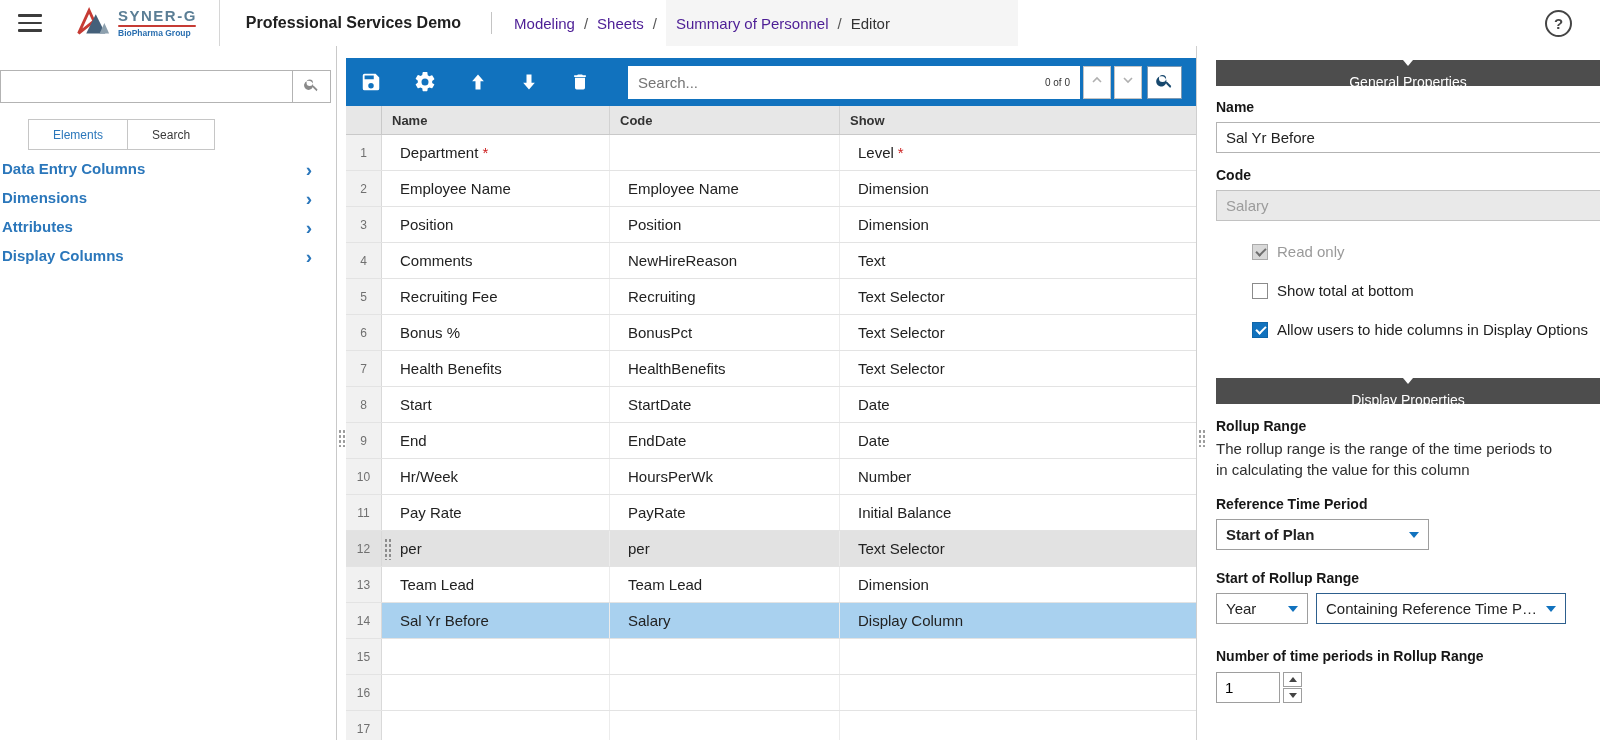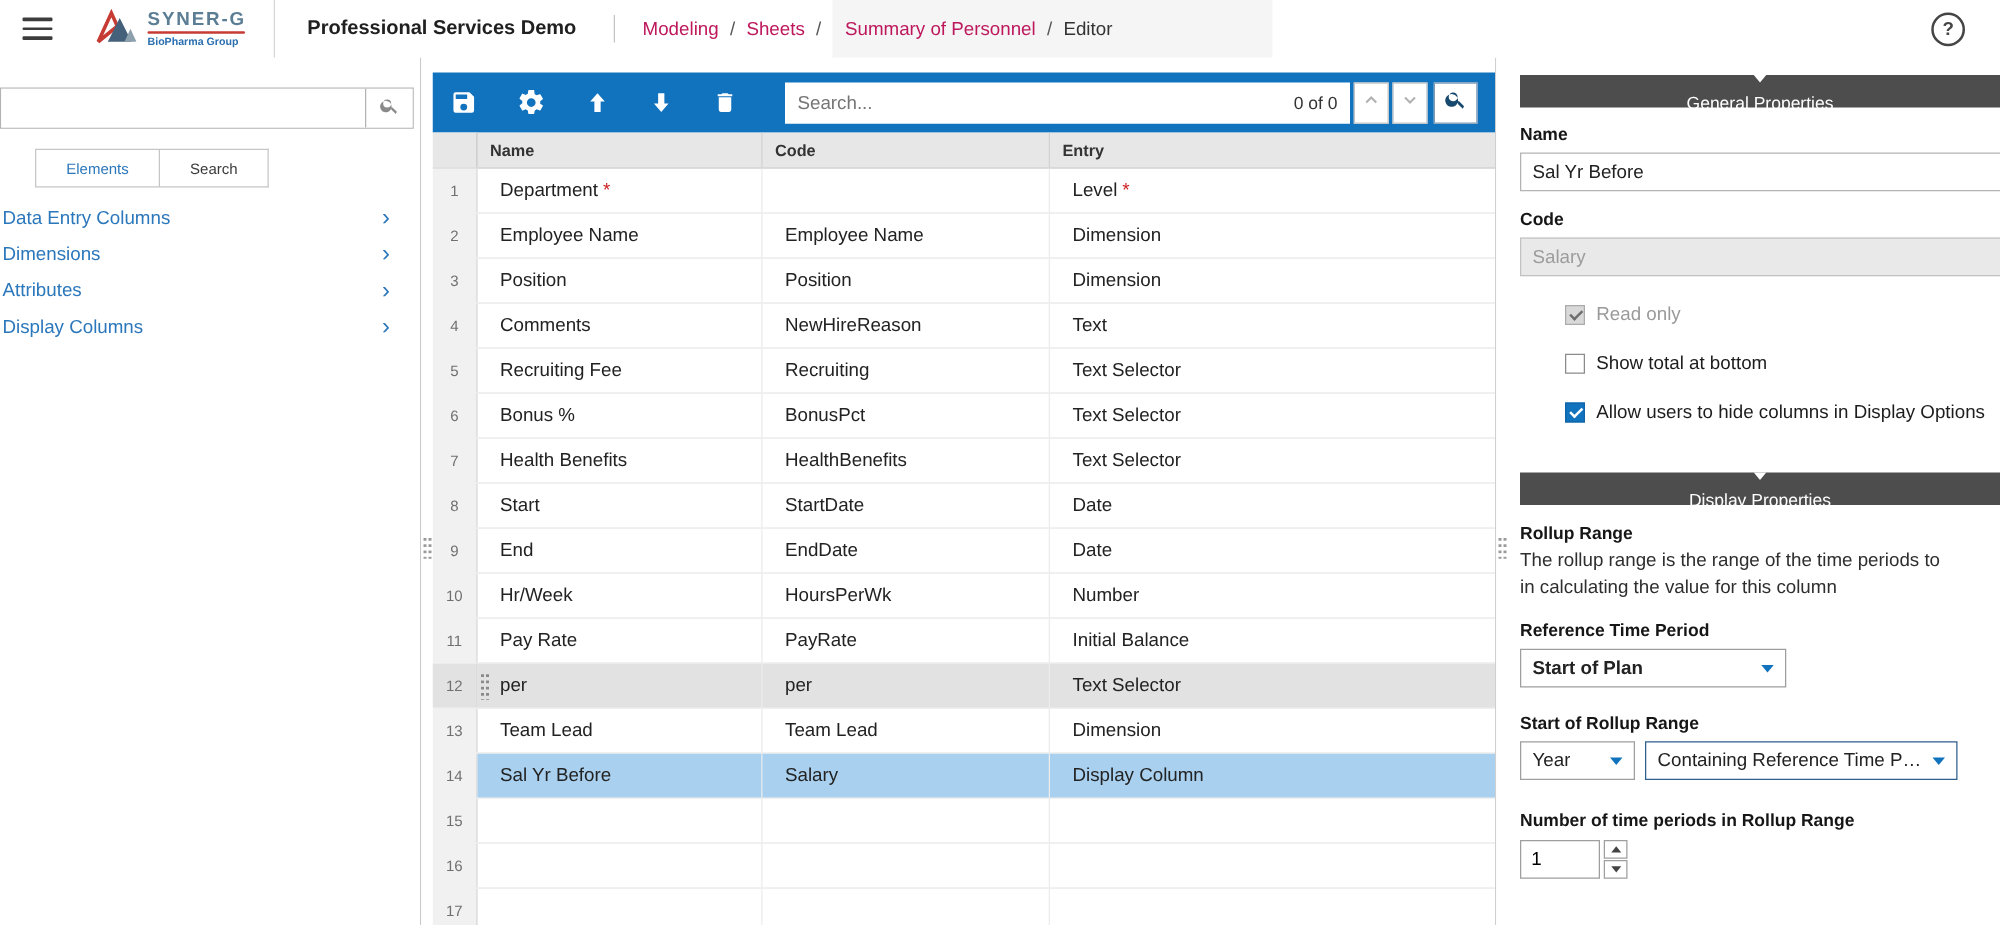--- a/index.html
+++ b/index.html
@@ -12,21 +12,21 @@
   .hamburger div { height: 2.5px; background: #3c3c3c; margin: 5px 0; border-radius: 1px; }
   .logo-block { display: flex; align-items: center; gap: 6px; }
   .logo-text { display: flex; flex-direction: column; line-height: 1; }
   .logo-name { font-size: 15px; font-weight: bold; color: #5b7e95; letter-spacing: 1.5px; }
   .logo-swoosh { height: 2px; background: #c63b34; width: 78px; margin: 2px 0 2px 0; border-radius: 2px; }
   .logo-sub { font-size: 8.5px; color: #2a6fb0; font-weight: bold; }
   .hdr-divider { width: 1px; height: 46px; background: #d6d6d6; margin-left: 22px; }
   .hdr-divider.short { height: 22px; background: #c4c4c4; margin-left: 30px; }
   .app-title { margin-left: 26px; font-size: 16px; font-weight: bold; color: #202020; }
   .breadcrumb { display: flex; align-items: center; margin-left: 22px; font-size: 15px; height: 46px; }
-  .crumb { color: #be185d; text-decoration: none; cursor: pointer; }
+  .crumb { color: #4c1d95; text-decoration: none; cursor: pointer; }
   .crumb-sep { color: #555; margin: 0 9px; }
   .crumb-highlight { display: flex; align-items: center; background: #f5f5f5; height: 46px; padding: 0 128px 0 10px; }
   .crumb.current { color: #333; cursor: default; }
   .help-btn { margin-left: auto; margin-right: 28px; width: 27px; height: 27px; border: 2px solid #454545;
     border-radius: 50%; display: flex; align-items: center; justify-content: center;
     color: #454545; font-weight: bold; font-size: 15px; cursor: pointer; }
 
   
   .app-body { display: flex; height: 694px; }
   .left-sidebar { width: 337px; border-right: 1px solid #c9c9c9; padding-top: 24px; }
@@ -39,31 +39,31 @@
   
   .search-row { width: 331px; height: 33px; border: 1px solid #b3b3b3; display: flex; background: #fff; }
   .search-row input { flex: 1; border: none; outline: none; padding: 0 10px; font-size: 15px; font-family: inherit; }
   .search-row .sbtn { width: 38px; border-left: 1px solid #b3b3b3; display: flex; align-items: center; justify-content: center; background: #fff; cursor: pointer; }
   .tabs { margin: 16px 0 0 28px; display: flex; }
   .tab { height: 31px; padding: 0 24px; display: flex; align-items: center; border: 1px solid #c6c6c6; background: #fff; font-size: 12px; cursor: pointer; }
   .tab + .tab { border-left: none; }
   .tab.active { color: #2b77bb; }
   .tab:not(.active) { color: #3a3a3a; }
   .nav { margin-top: 10px; }
-  .nav-item { height: 29px; display: flex; align-items: center; padding: 0 24px 0 2px; color: #2b77bb; font-size: 15px; cursor: pointer; }
+  .nav-item { height: 29px; display: flex; padding: 0 24px 0 2px; color: #2b77bb; font-size: 15px; cursor: pointer; font-weight: bold; }
   .nav-item .chev { margin-left: auto; font-size: 19px; line-height: 1; color: #2b77bb; }
 
   
   .toolbar { height: 48px; background: #1172be; display: flex; align-items: center; padding: 0 14px; flex: none; }
   .tb-icons { display: flex; gap: 31px; align-items: center; color: #fff; }
   .tb-icon { cursor: pointer; display: flex; }
   .tb-search { margin-left: auto; display: flex; align-items: center; }
   .tb-input { width: 452px; height: 33px; background: #fff; display: flex; align-items: center; padding: 0 10px; }
   .tb-input input { flex: 1; border: none; outline: none; font-size: 15px; font-family: inherit; }
-  .match { color: #333; font-size: 14px; white-space: nowrap; }
+  .match { color: #333; font-size: 10px; white-space: nowrap; }
   .tb-btn { width: 28px; height: 33px; background: #fff; border: 1px solid #c4c4c4; display: flex; align-items: center; justify-content: center; margin-left: 3px; cursor: pointer; color: #b0b0b0; }
   .tb-btn.search-go { width: 35px; border: 1px solid #7d99b3; margin-left: 5px; color: #17486e; }
 
   
   .grid { flex: 1; overflow: hidden; }
   .thead { display: flex; height: 29px; background: #e7e7e7; border-bottom: 1px solid #c9c9c9; font-weight: bold; font-size: 13px; color: #333; }
   .thead .hcell { display: flex; align-items: center; padding-left: 10px; border-right: 1px solid #d2d2d2; }
   .thead .hnum { width: 36px; padding: 0; border-right: 1px solid #c9c9c9; background: #e7e7e7; }
   .thead .hname { width: 228px; }
   .thead .hcode { width: 230px; }
@@ -254,21 +254,21 @@
           </span>
         </span>
       </div>
     </div>
 
     <div class="grid">
       <div class="thead">
         <div class="hcell hnum"></div>
         <div class="hcell hname">Name</div>
         <div class="hcell hcode">Code</div>
-        <div class="hcell htype">Entry</div>
+        <div class="hcell htype">Show</div>
       </div>
       <div id="table-body">
           <div class="trow">
     <div class="cell num">1</div>
     <div class="cell name">
 
       <span class="val">Department</span>
       <span class="req">*</span>
     </div>
     <div class="cell code">

